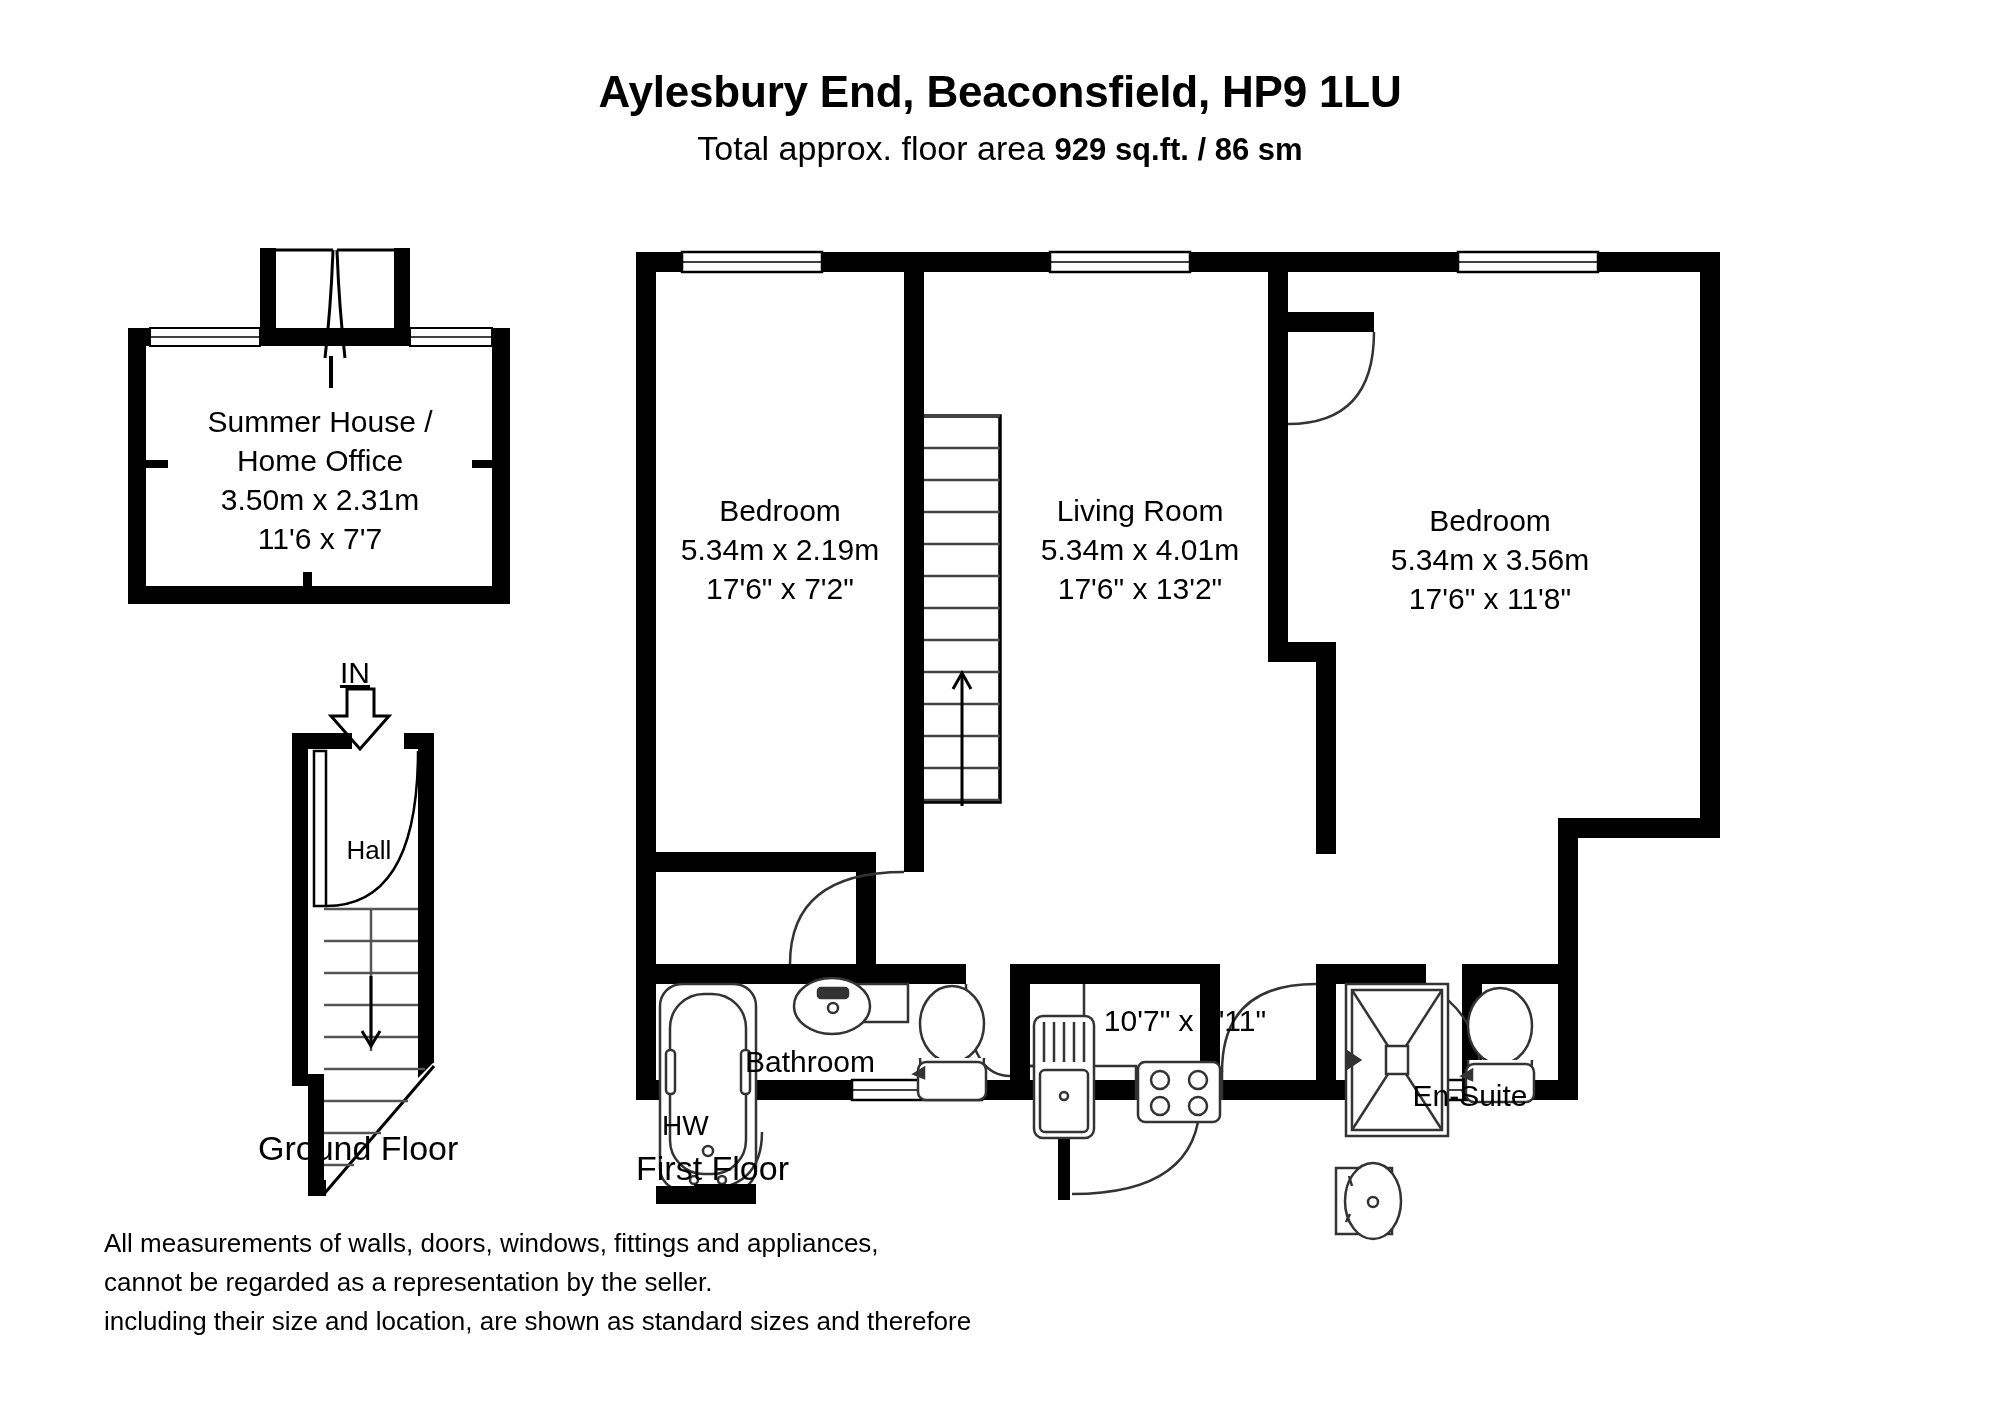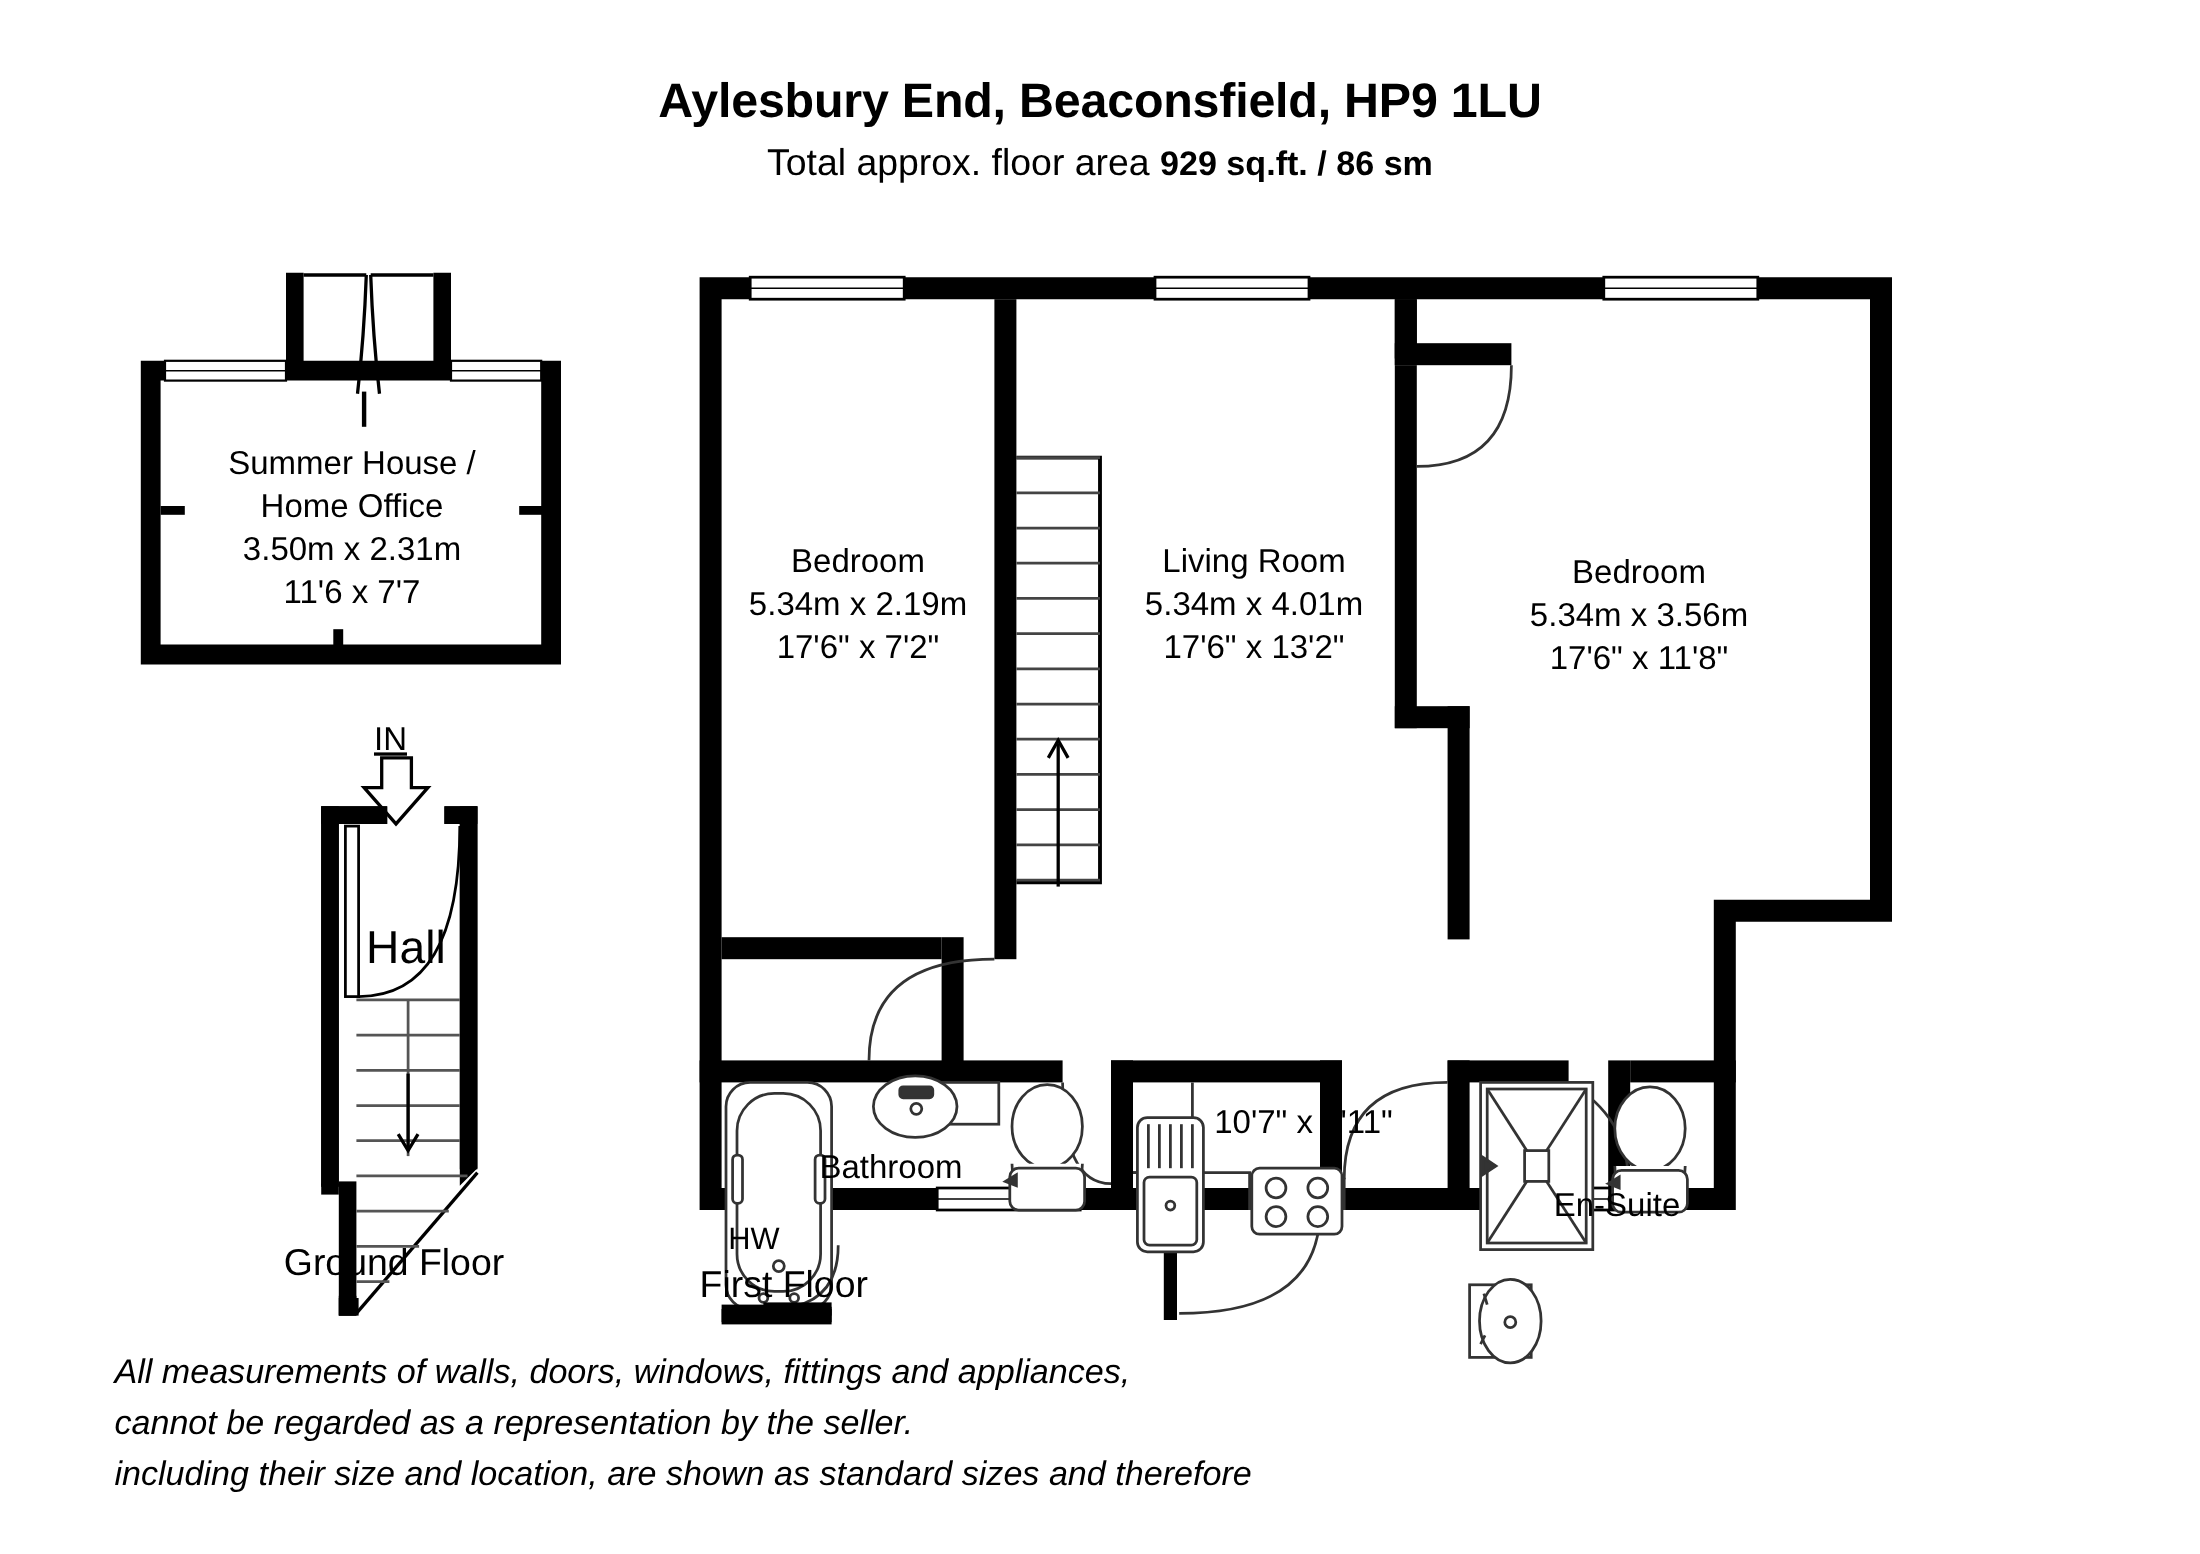--- a/index.html
+++ b/index.html
@@ -87,23 +87,22 @@
     font-size: 30px;
     white-space: nowrap;
     text-decoration: underline;
   }
 
   
   .disclaimer {
     position: absolute;
     left: 104px;
     top: 1208px;
-    font-size: 31px;
+    font-size: 26px;
     line-height: 1.50;
-    font-style: italic;
   }
   .disclaimer .ln { display: block; white-space: nowrap; }
 </style>
 </head>
 <body>
 
 <div id="page">
 
   <div class="header">
     <div class="title">Aylesbury End, Beaconsfield, HP9 1LU</div>
@@ -412,21 +411,21 @@
 
   <div class="plan-label" style="left:130px; top:386px; width:380px;">
     <span class="ln">Summer House /</span>
     <span class="ln">Home Office</span>
     <span class="ln">3.50m x 2.31m</span>
     <span class="ln">11'6 x 7'7</span>
   </div>
 
   <div class="in-tag" style="left:340px; top:640px;">IN</div>
 
-  <div class="plan-label" style="left:305px; top:818px; width:128px; font-size:42px;">Hall</div>
+  <div class="plan-label" style="left:305px; top:818px; width:128px; font-size:26px;">Hall</div>
 
   <div class="floor-caption" style="left:258px; top:1113px;">Ground Floor</div>
 
   <div class="floor-caption" style="left:636px; top:1133px;">First Floor</div>
 
   <div class="plan-label" style="left:640px; top:475px; width:280px;">
     <span class="ln">Bedroom</span>
     <span class="ln">5.34m x 2.19m</span>
     <span class="ln">17'6" x 7'2"</span>
   </div>

